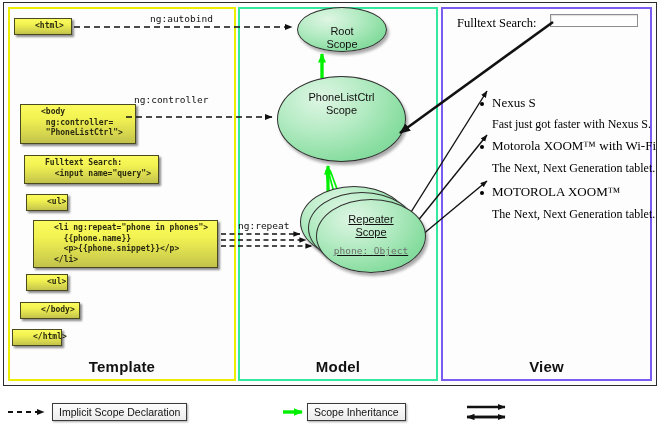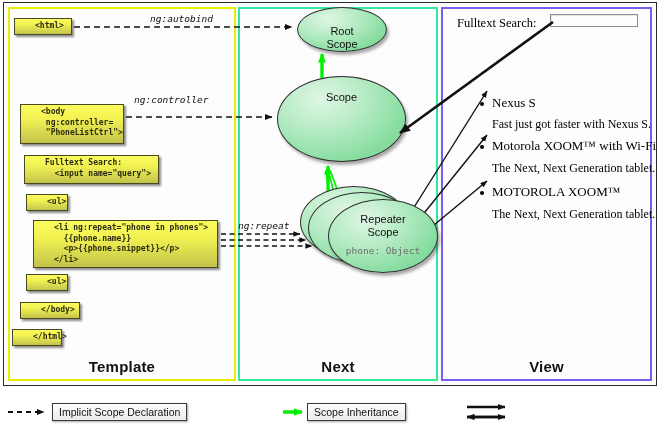--- a/index.html
+++ b/index.html
@@ -135,21 +135,20 @@
   .view-name { position: absolute; left: 45px; font-size: 13px; white-space: nowrap; }
   .view-snip { position: absolute; left: 45px; font-size: 12px; white-space: nowrap; }
 
   
   .conn-label {
     position: absolute;
     font-family: "DejaVu Sans Mono", "Liberation Mono", monospace;
     font-size: 9.5px;
     color: #111;
     white-space: nowrap;
-    font-style: italic;
   }
 
   
   .legend {
     position: absolute;
     left: 0; top: 392px;
     width: 660px; height: 43px;
   }
   .legend-box {
     position: absolute;
@@ -175,29 +174,29 @@
 <body>
 
 <div id="page">
 
   <div class="outer-frame"></div>
 
   <div class="column col-template">
     <div class="col-label">Template</div>
   </div>
   <div class="column col-model">
-    <div class="col-label">Next</div>
+    <div class="col-label">Model</div>
   </div>
   <div class="column col-view">
     <div class="col-label">View</div>
   </div>
 
   <div class="codebox" style="left:14px; top:18px; width:58px; height:17px;">&lt;html&gt;</div>
 
-  <div class="codebox" style="left:20px; top:104px; width:104px; height:40px;">&lt;body
+  <div class="codebox" style="left:20px; top:104px; width:116px; height:40px;">&lt;body
  ng:controller=
  "PhoneListCtrl"&gt;</div>
 
   <div class="codebox" style="left:24px; top:155px; width:135px; height:29px;">Fulltext Search:
   &lt;input name="query"&gt;</div>
 
   <div class="codebox" style="left:26px; top:194px; width:36px; height:17px;">&lt;ul&gt;</div>
 
   <div class="codebox" style="left:33px; top:220px; width:185px; height:48px;">&lt;li ng:repeat="phone in phones"&gt;
   {{phone.name}}
@@ -212,27 +211,28 @@
 
   <div class="ellipse" style="left:297px; top:7px; width:90px; height:45px;">
     <div class="ell-title" style="padding-top:17px;">
       <div>Root</div>
       <div>Scope</div>
     </div>
   </div>
 
   <div class="ellipse" style="left:277px; top:76px; width:129px; height:86px;">
     <div class="ell-title" style="padding-top:14px;">
+      <div>PhoneListCtrl</div>
       <div>Scope</div>
     </div>
   </div>
 
   <div class="ellipse" style="left:300px; top:186px; width:108px; height:72px; z-index:1;"></div>
   <div class="ellipse" style="left:308px; top:192px; width:108px; height:72px; z-index:2;"></div>
-  <div class="ellipse" style="left:328px; top:199px; width:110px; height:74px; z-index:3;">
+  <div class="ellipse" style="left:316px; top:199px; width:110px; height:74px; z-index:3;text-decoration:underline;">
     <div class="ell-title" style="padding-top:13px;">
       <div>Repeater</div>
       <div>Scope</div>
     </div>
     <div class="ell-mono" style="padding-top:7px;">
       <div class="dim">
         <span class="dim">phone</span><span class="dim">:&nbsp;</span><span class="dim">Object</span>
       </div>
     </div>
   </div>

